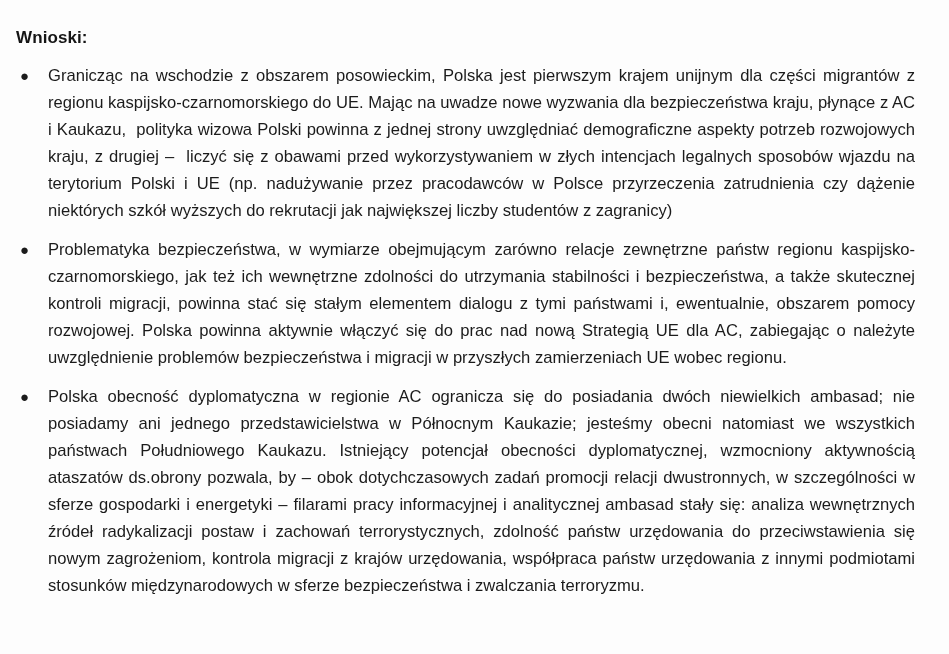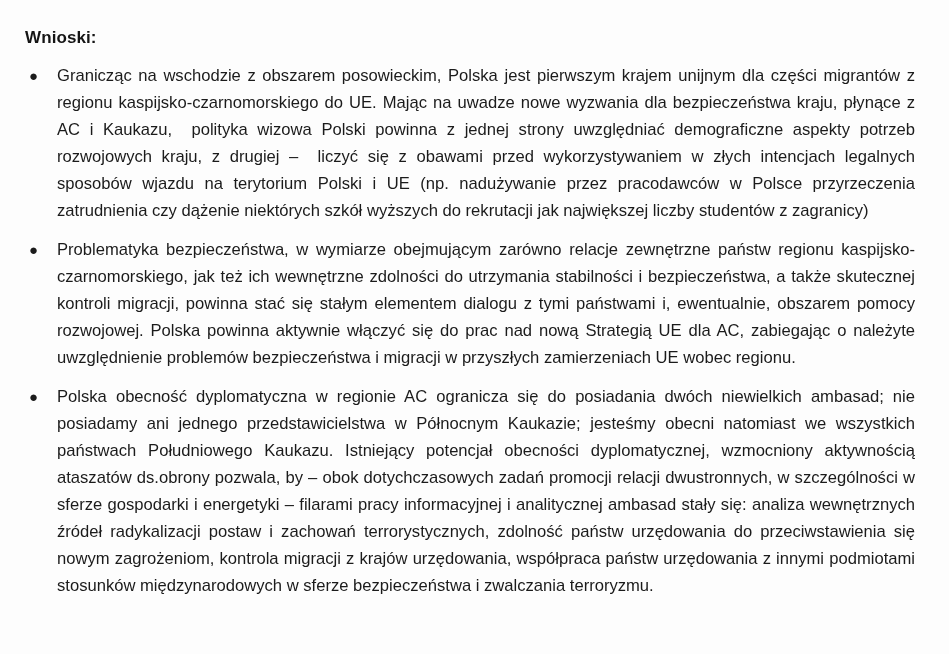--- a/index.html
+++ b/index.html
@@ -14,21 +14,21 @@
     font-family: "Liberation Sans", sans-serif;
     color: #1b1b1b;
     overflow: hidden;
   }
 
   .page {
     position: relative;
     width: 949px;
     height: 654px;
     box-sizing: border-box;
-    padding: 24px 34px 0 25px;
+    padding: 24px 34px 0 16px;
   }
 
   .section-heading {
     font-size: 17px;
     font-weight: bold;
     letter-spacing: 0.1px;
     line-height: 27px;
     margin: 0 0 11px 0;
     color: #151515;
   }

